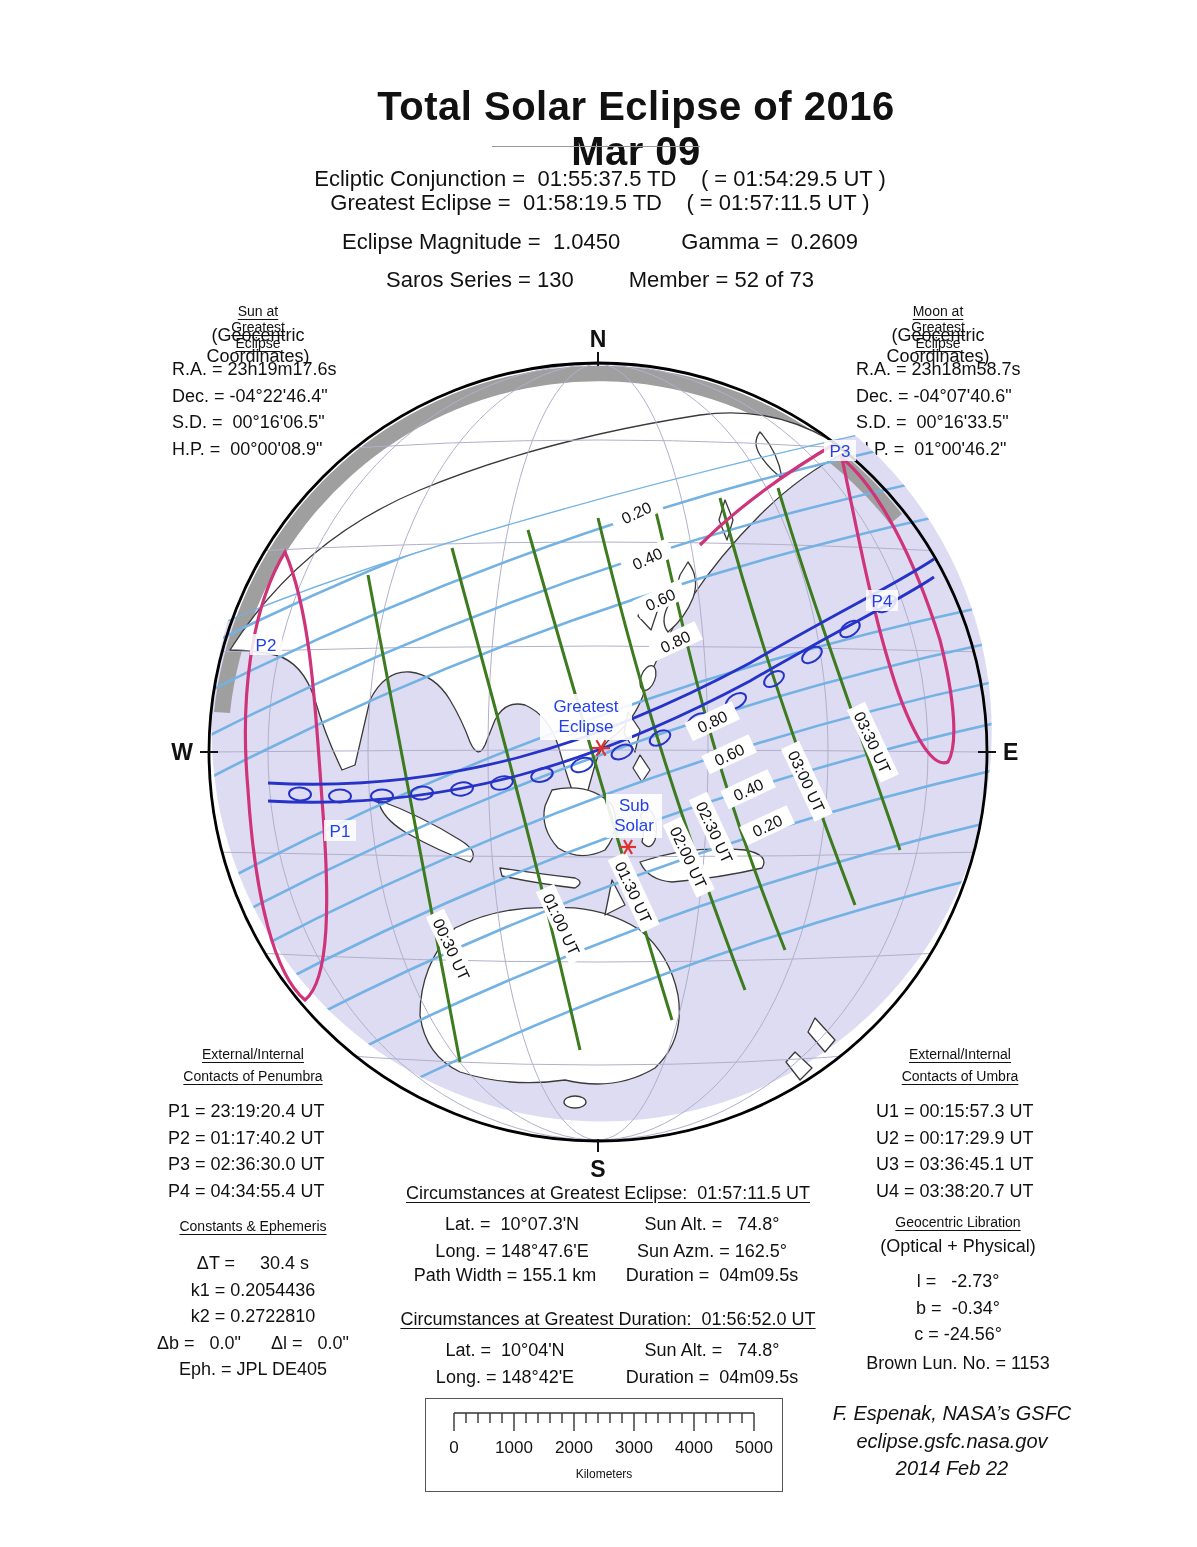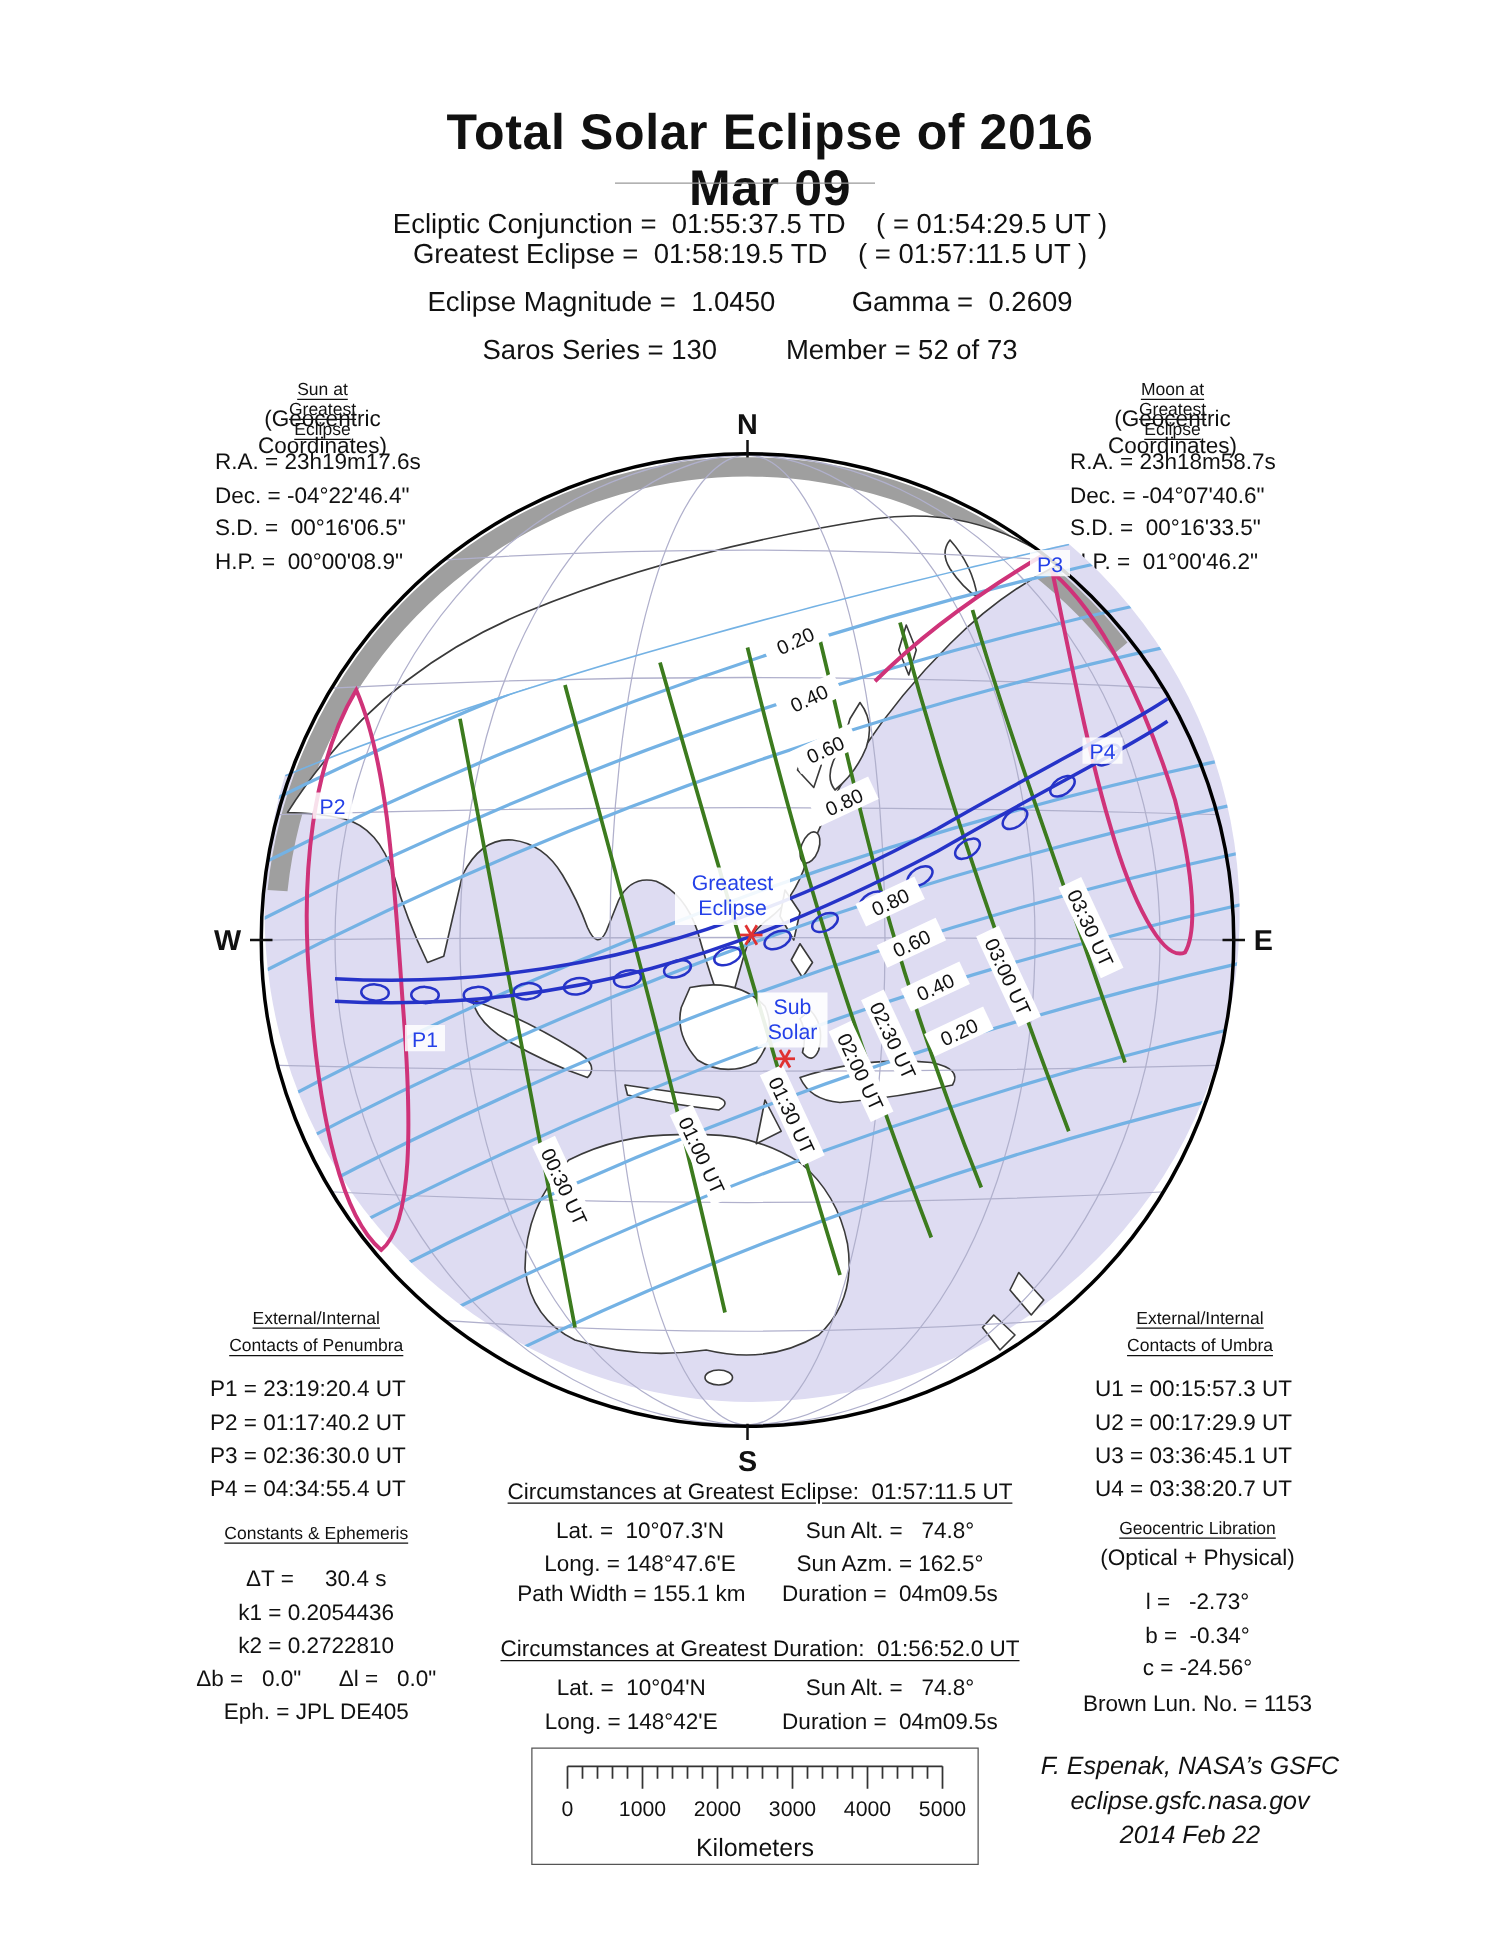--- a/index.html
+++ b/index.html
@@ -11,27 +11,27 @@
   .title{font-size:40px;font-weight:bold;letter-spacing:.5px;}
   .rule{background:#999;height:1px;}
   .hline{font-size:22px;}
   .blk-title{font-size:14px;text-decoration:underline;text-underline-offset:3px;}
   .blk-sub{font-size:18px;}
   .rows{font-size:18px;line-height:26.5px;white-space:pre;}
   .rows-c{text-align:center;}
   .heading-u{font-size:18px;text-decoration:underline;text-underline-offset:3px;}
   .cred{font-size:20px;font-style:italic;line-height:27.5px;text-align:center;}
   .scalebox{border:1.5px solid #555;background:#fff;}
-  .kilom{font-size:20px;text-align:center;}
+  .kilom{font-size:12px;text-align:center;}
   svg text{font-family:"Liberation Sans","DejaVu Sans",sans-serif;}
 </style>
 </head>
 <body>
 
-<div class="abs ctr title" style="left:616px;top:84px;">Total Solar Eclipse of  2016 Mar 09</div>
+<div class="abs ctr title" style="left:636px;top:84px;">Total Solar Eclipse of  2016 Mar 09</div>
 <div class="abs rule" style="left:492px;top:146px;width:208px;"></div>
 
 <div class="abs ctr hline pre" style="left:600px;top:166px;">Ecliptic Conjunction =  01:55:37.5 TD    ( = 01:54:29.5 UT )</div>
 <div class="abs ctr hline pre" style="left:600px;top:190px;">Greatest Eclipse =  01:58:19.5 TD    ( = 01:57:11.5 UT )</div>
 <div class="abs ctr hline pre" style="left:600px;top:229px;">Eclipse Magnitude =  1.0450          Gamma =  0.2609</div>
 <div class="abs ctr hline pre" style="left:600px;top:267px;">Saros Series = 130         Member = 52 of 73</div>
 
 <div class="abs">
   <div class="abs ctr blk-title" style="left:258px;top:303px;">Sun at Greatest Eclipse</div>
   <div class="abs ctr blk-sub" style="left:258px;top:325px;">(Geocentric Coordinates)</div>

